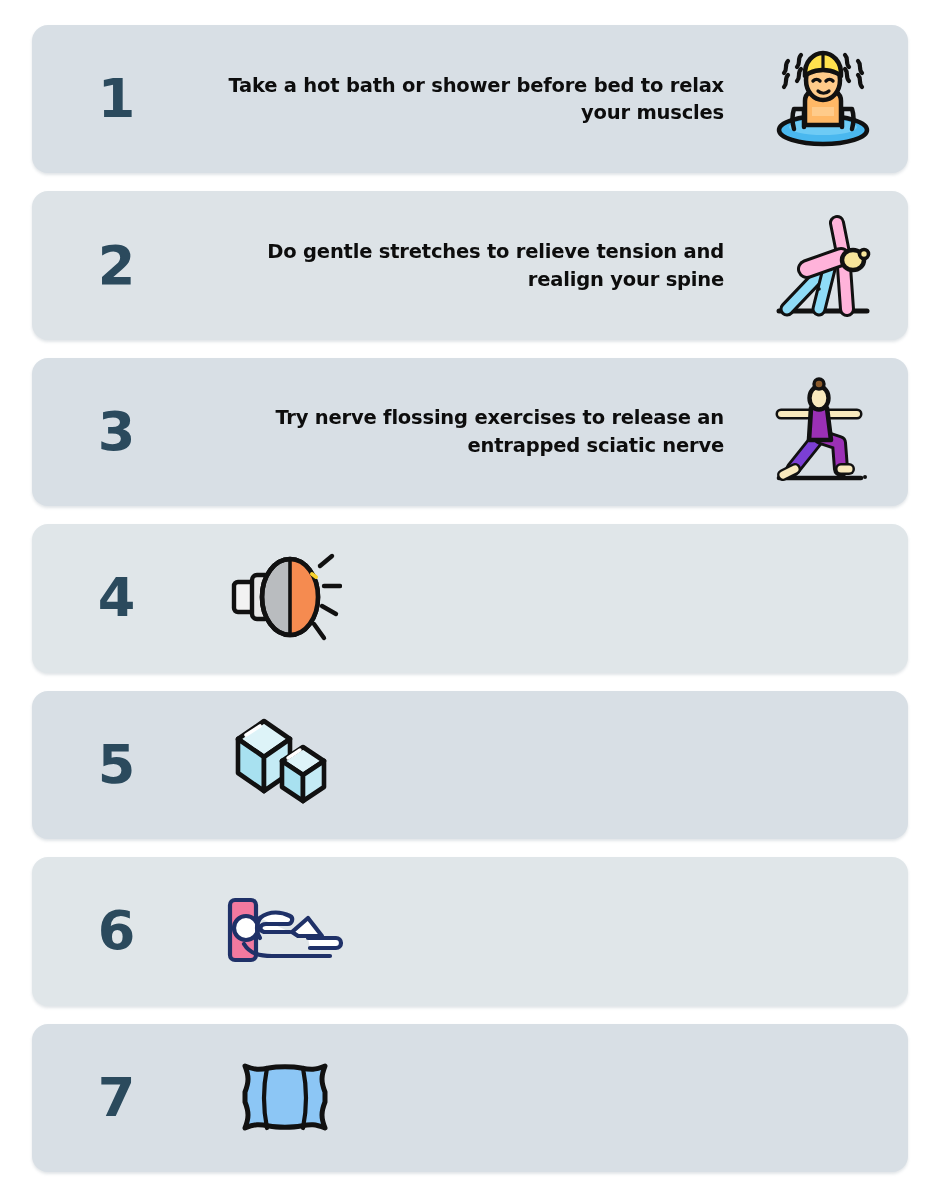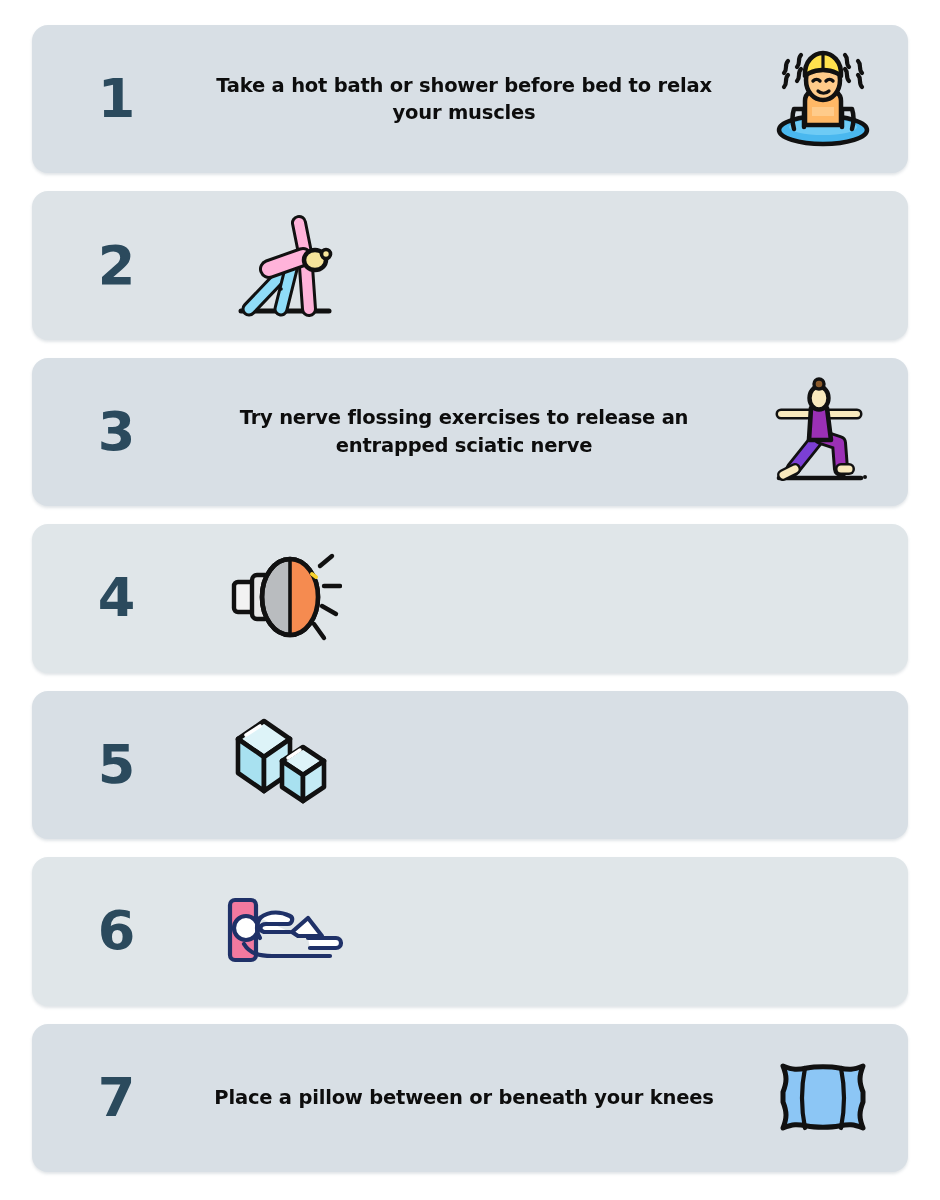--- a/index.html
+++ b/index.html
@@ -50,21 +50,21 @@
     font-size: 54px;
     font-weight: 700;
     line-height: 1;
     letter-spacing: -1px;
     -webkit-font-smoothing: antialiased;
   }
 
   .tip-text {
     flex: 1 1 auto;
     padding: 0 14px 0 4px;
-    text-align: center;
+    text-align: right;
     color: #0d0d0d;
     font-family: "DejaVu Sans", "Liberation Sans", sans-serif;
     font-size: 19.5px;
     font-weight: 700;
     line-height: 1.42;
     letter-spacing: -0.2px;
     max-width: 520px;
     margin: 0 auto;
   }
 
@@ -112,20 +112,21 @@
         <path d="M59 8v15" stroke="#111111" stroke-width="3.2" fill="none"></path>
 
         <path d="M49 34c2-2 5-2 7 0M62 34c2-2 5-2 7 0" stroke="#111111" stroke-width="3.4" fill="none" stroke-linecap="round"></path>
         <path d="M54 44c3 3 8 3 11 0" stroke="#111111" stroke-width="3.2" fill="none" stroke-linecap="round"></path>
       </svg>
     </div>
   </div>
 
   <div class="tip-card tint-b">
     <div class="tip-number">2</div>
+    <div class="tip-text">Do gentle stretches to relieve tension and realign your spine</div>
     <div class="tip-icon">
       <svg width="104" height="106" viewBox="0 0 104 106" aria-hidden="true">
 
         <path d="M8 98h88" stroke="#111111" stroke-width="5" stroke-linecap="round"></path>
 
         <path d="M56 54L16 96" stroke="#111111" stroke-width="15" stroke-linecap="round" fill="none"></path>
         <path d="M56 54L16 96" stroke="#8fdcf7" stroke-width="9" stroke-linecap="round" fill="none"></path>
 
         <path d="M58 56L48 96" stroke="#111111" stroke-width="15" stroke-linecap="round" fill="none"></path>
         <path d="M58 56L48 96" stroke="#8fdcf7" stroke-width="9" stroke-linecap="round" fill="none"></path>
@@ -243,21 +244,20 @@
 
         <path d="M66 40l16-14 14 18H72z" fill="#ffffff" stroke="#1f3168" stroke-width="4.2" stroke-linejoin="round"></path>
 
         <path d="M82 46h28a5 5 0 0 1 0 10H84" fill="#ffffff" stroke="#1f3168" stroke-width="4.2" stroke-linejoin="round" stroke-linecap="round"></path>
       </svg>
     </div>
   </div>
 
   <div class="tip-card tint-a">
     <div class="tip-number">7</div>
-    <div class="tip-text">Place a pillow between or beneath your knees</div>
     <div class="tip-icon">
       <svg width="96" height="80" viewBox="0 0 96 80" aria-hidden="true">
         <path d="M8 8c10 4 14 4 24 2 8-1.6 24-1.6 32 0 10 2 14 2 24-2-4 10-4 16 0 26v10c-4 10-4 16 0 26-10-4-14-4-24-2-8 1.6-24 1.6-32 0-10-2-14-2-24 2 4-10 4-16 0-26V34c4-10 4-16 0-26z" fill="#8cc6f5" stroke="#111111" stroke-width="5" stroke-linejoin="round"></path>
         <path d="M30 10c-4 20-4 40 0 60" fill="none" stroke="#111111" stroke-width="4.2" stroke-linecap="round"></path>
         <path d="M66 10c4 20 4 40 0 60" fill="none" stroke="#111111" stroke-width="4.2" stroke-linecap="round"></path>
       </svg>
     </div>
   </div>
 
 </div>

